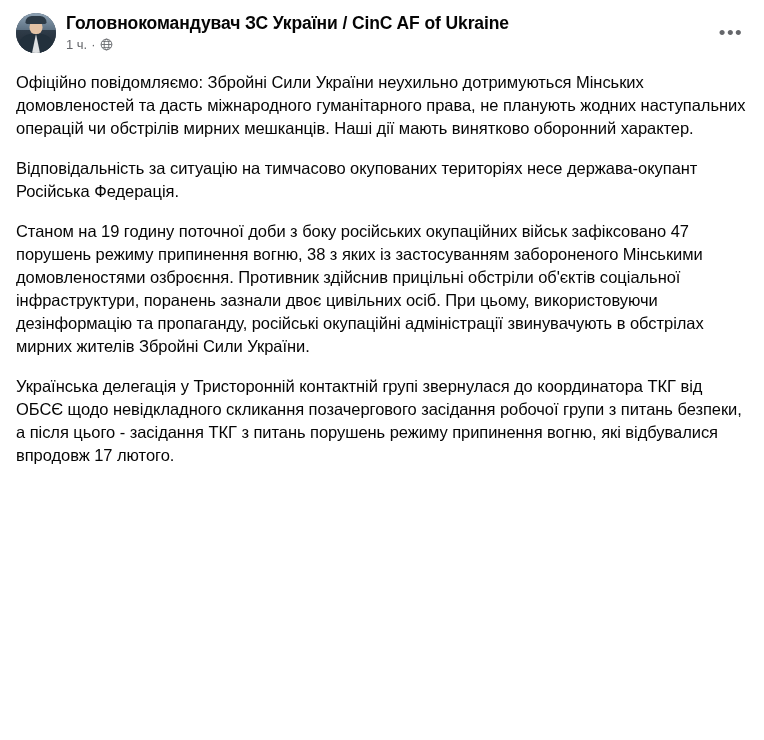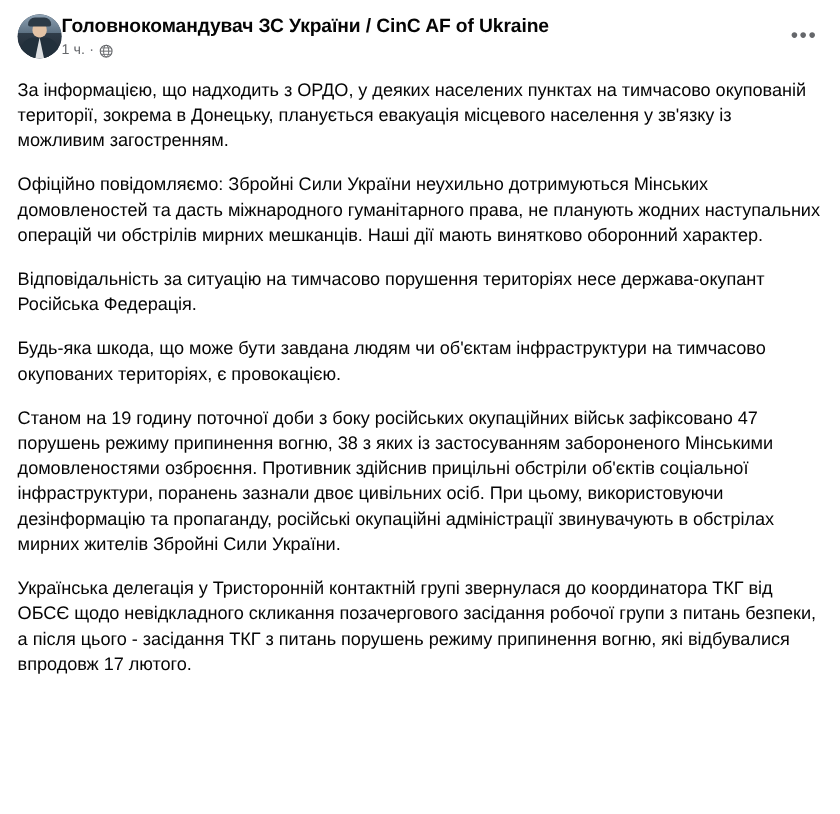--- a/index.html
+++ b/index.html
@@ -76,34 +76,34 @@
     left: 50%;
     bottom: 0;
     transform: translateX(-50%);
     width: 8px;
     height: 19px;
     background: #ffffff;
     opacity: 0.85;
     clip-path: polygon(50% 0, 100% 100%, 0 100%);
   }
   .header-text {
+    margin-left: 10px;
     padding-top: 1px;
     flex: 1 1 auto;
     min-width: 0;
   }
   .page-name {
     font-size: 17.5px;
     font-weight: bold;
     line-height: 21px;
     color: #050505;
     letter-spacing: -0.1px;
   }
   .meta-row {
     display: flex;
-    align-items: center;
     margin-top: 3px;
     font-size: 13px;
     color: #65676b;
     line-height: 16px;
   }
   .meta-time {
     color: #65676b;
   }
   .meta-dot {
     margin: 0 4px;
@@ -176,21 +176,19 @@
             <line x1="2.8" y1="11.6" x2="13.2" y2="11.6" stroke="#65676b" stroke-width="1"></line>
           </svg>
         </span>
       </div>
     </div>
 
     <div class="more-button">•••</div>
   </div>
 
   <div class="post-body">
-    <p>За інформацією, що надходить з ОРДО, у деяких населених пунктах на тимчасово окупованій території, зокрема в Донецьку, планується евакуація місцевого населення у зв'язку із можливим загостренням.</p>
     <p>Офіційно повідомляємо: Збройні Сили України неухильно дотримуються Мінських домовленостей та дасть міжнародного гуманітарного права, не планують жодних наступальних операцій чи обстрілів мирних мешканців. Наші дії мають винятково оборонний характер.</p>
-    <p>Відповідальність за ситуацію на тимчасово порушення територіях несе держава-окупант Російська Федерація.</p>
-    <p>Будь-яка шкода, що може бути завдана людям чи об'єктам інфраструктури на тимчасово окупованих територіях, є провокацією.</p>
+    <p>Відповідальність за ситуацію на тимчасово окупованих територіях несе держава-окупант Російська Федерація.</p>
     <p>Станом на 19 годину поточної доби з боку російських окупаційних військ зафіксовано 47 порушень режиму припинення вогню, 38 з яких із застосуванням забороненого Мінськими домовленостями озброєння. Противник здійснив прицільні обстріли об'єктів соціальної інфраструктури, поранень зазнали двоє цивільних осіб. При цьому, використовуючи дезінформацію та пропаганду, російські окупаційні адміністрації звинувачують в обстрілах мирних жителів Збройні Сили України.</p>
     <p>Українська делегація у Тристоронній контактній групі звернулася до координатора ТКГ від ОБСЄ щодо невідкладного скликання позачергового засідання робочої групи з питань безпеки, а після цього - засідання ТКГ з питань порушень режиму припинення вогню, які відбувалися впродовж 17 лютого.</p>
   </div>
 
 </div>
 
 </body></html>

